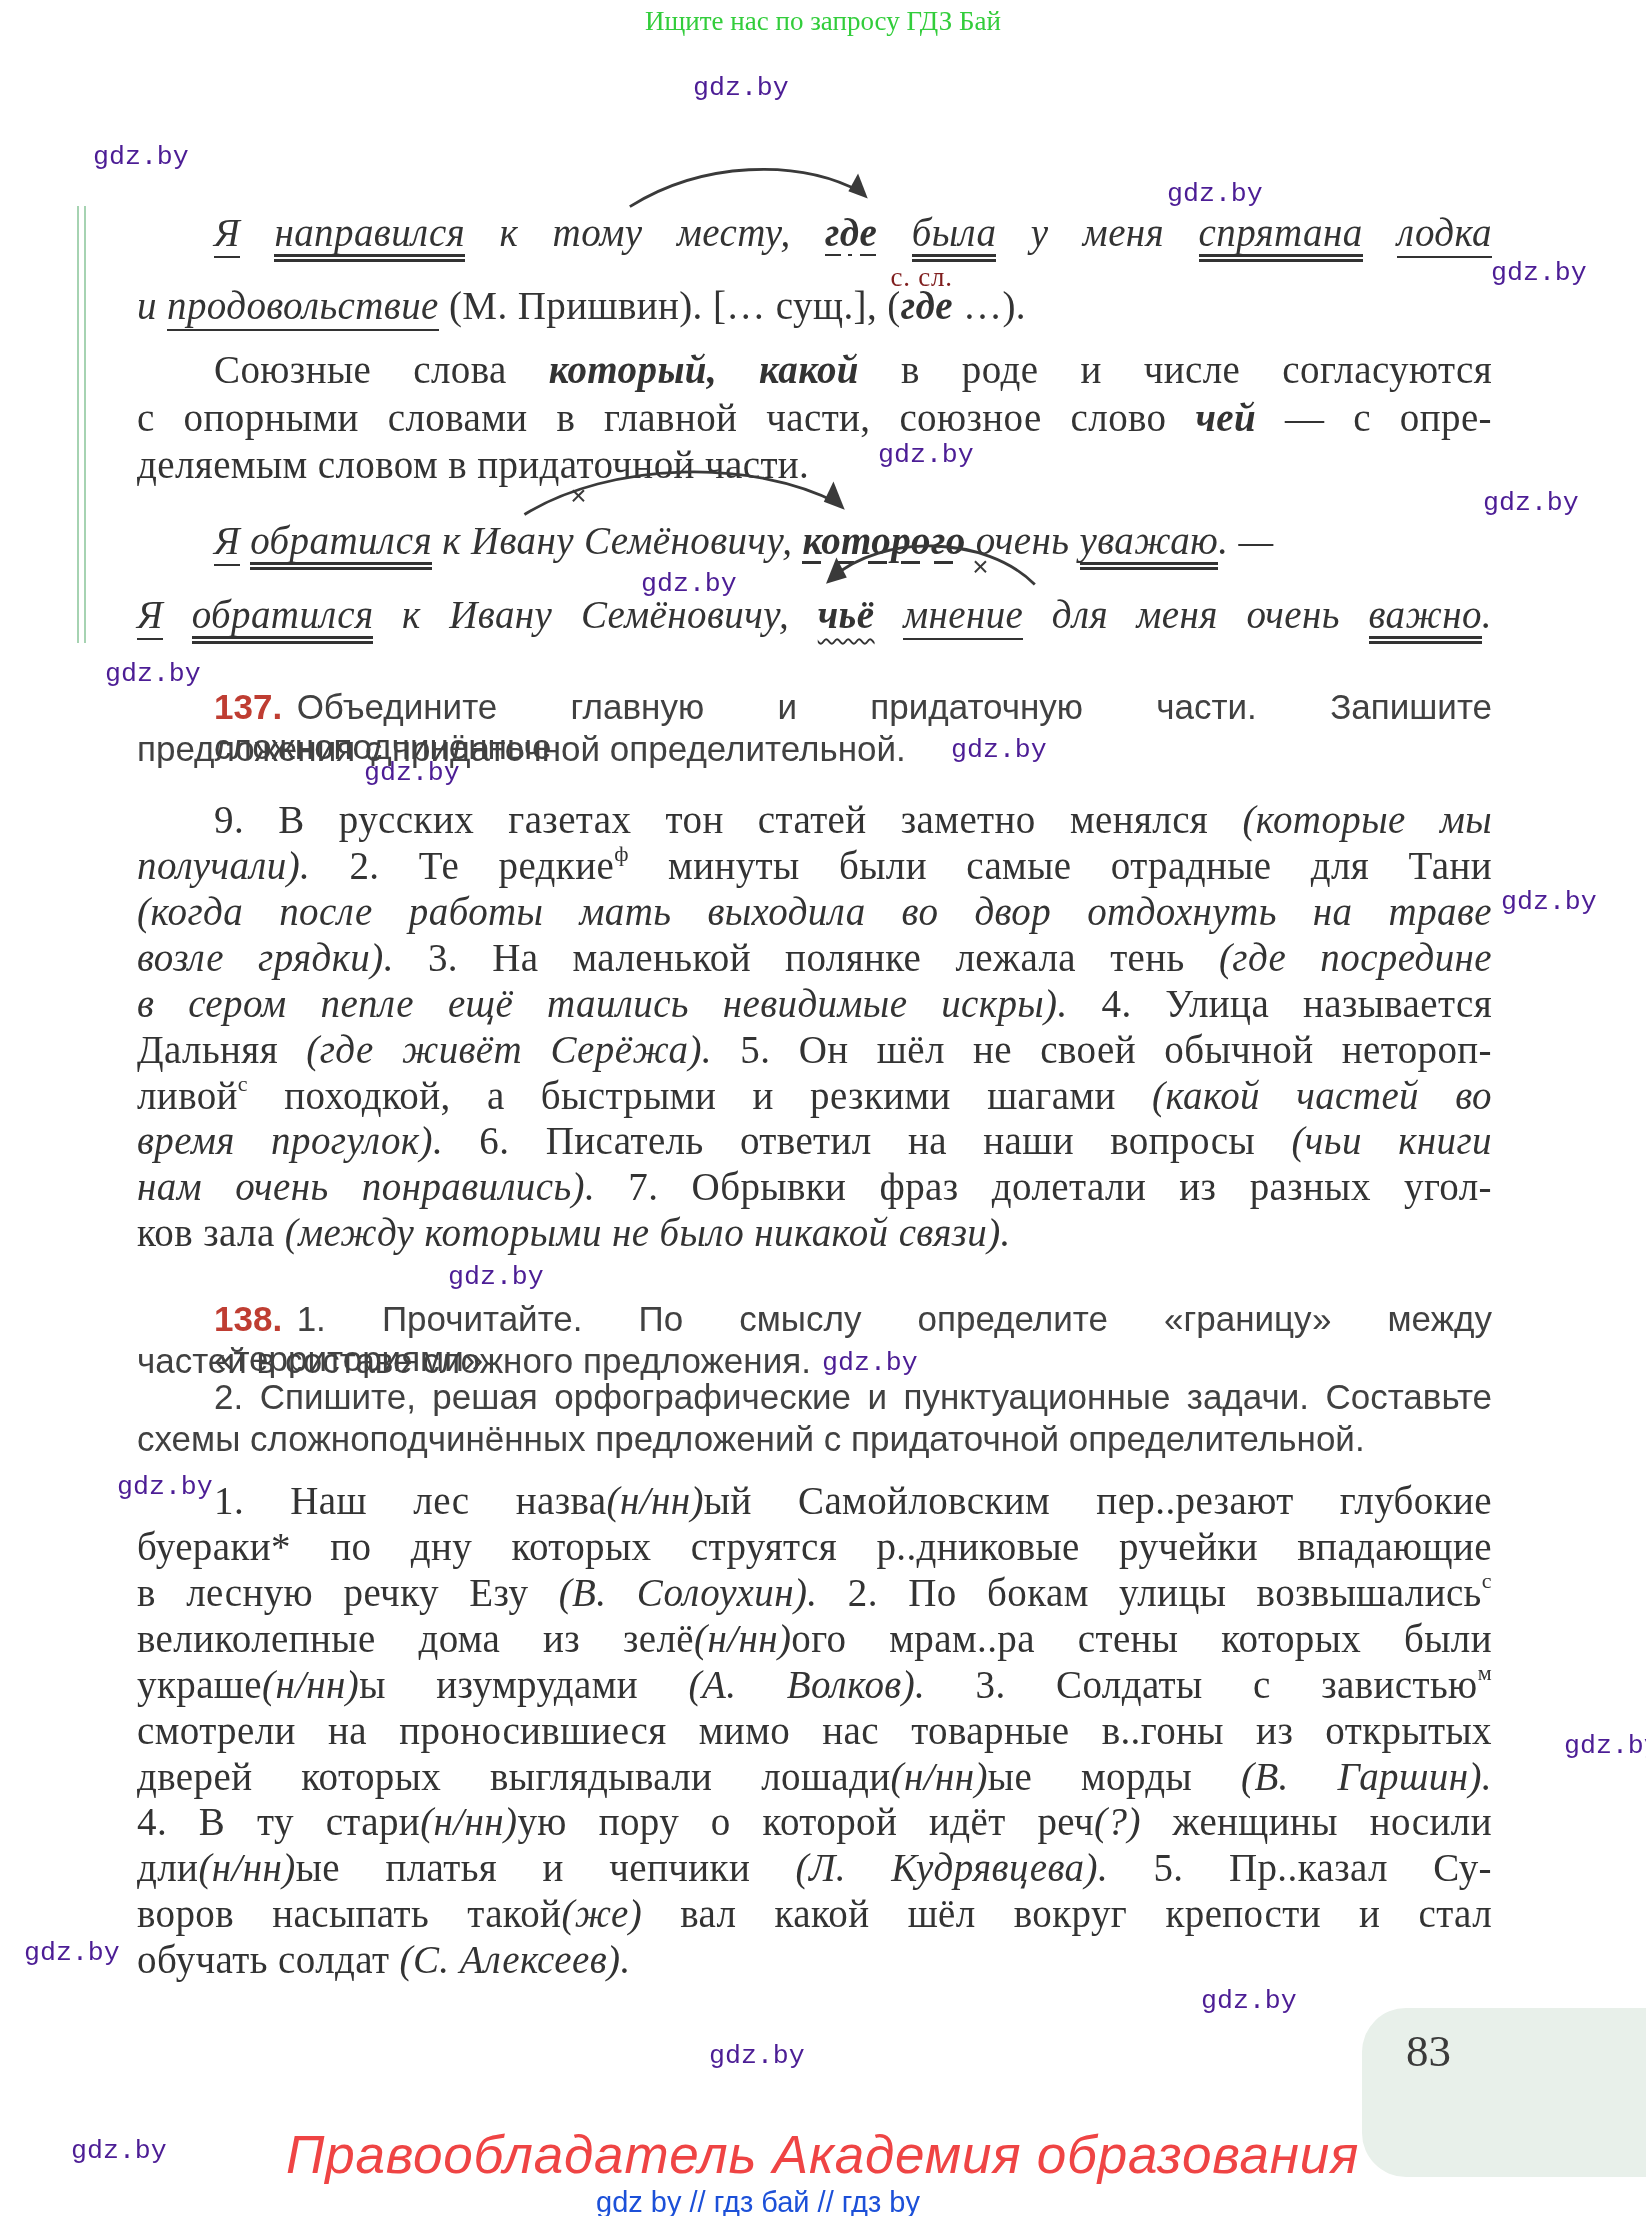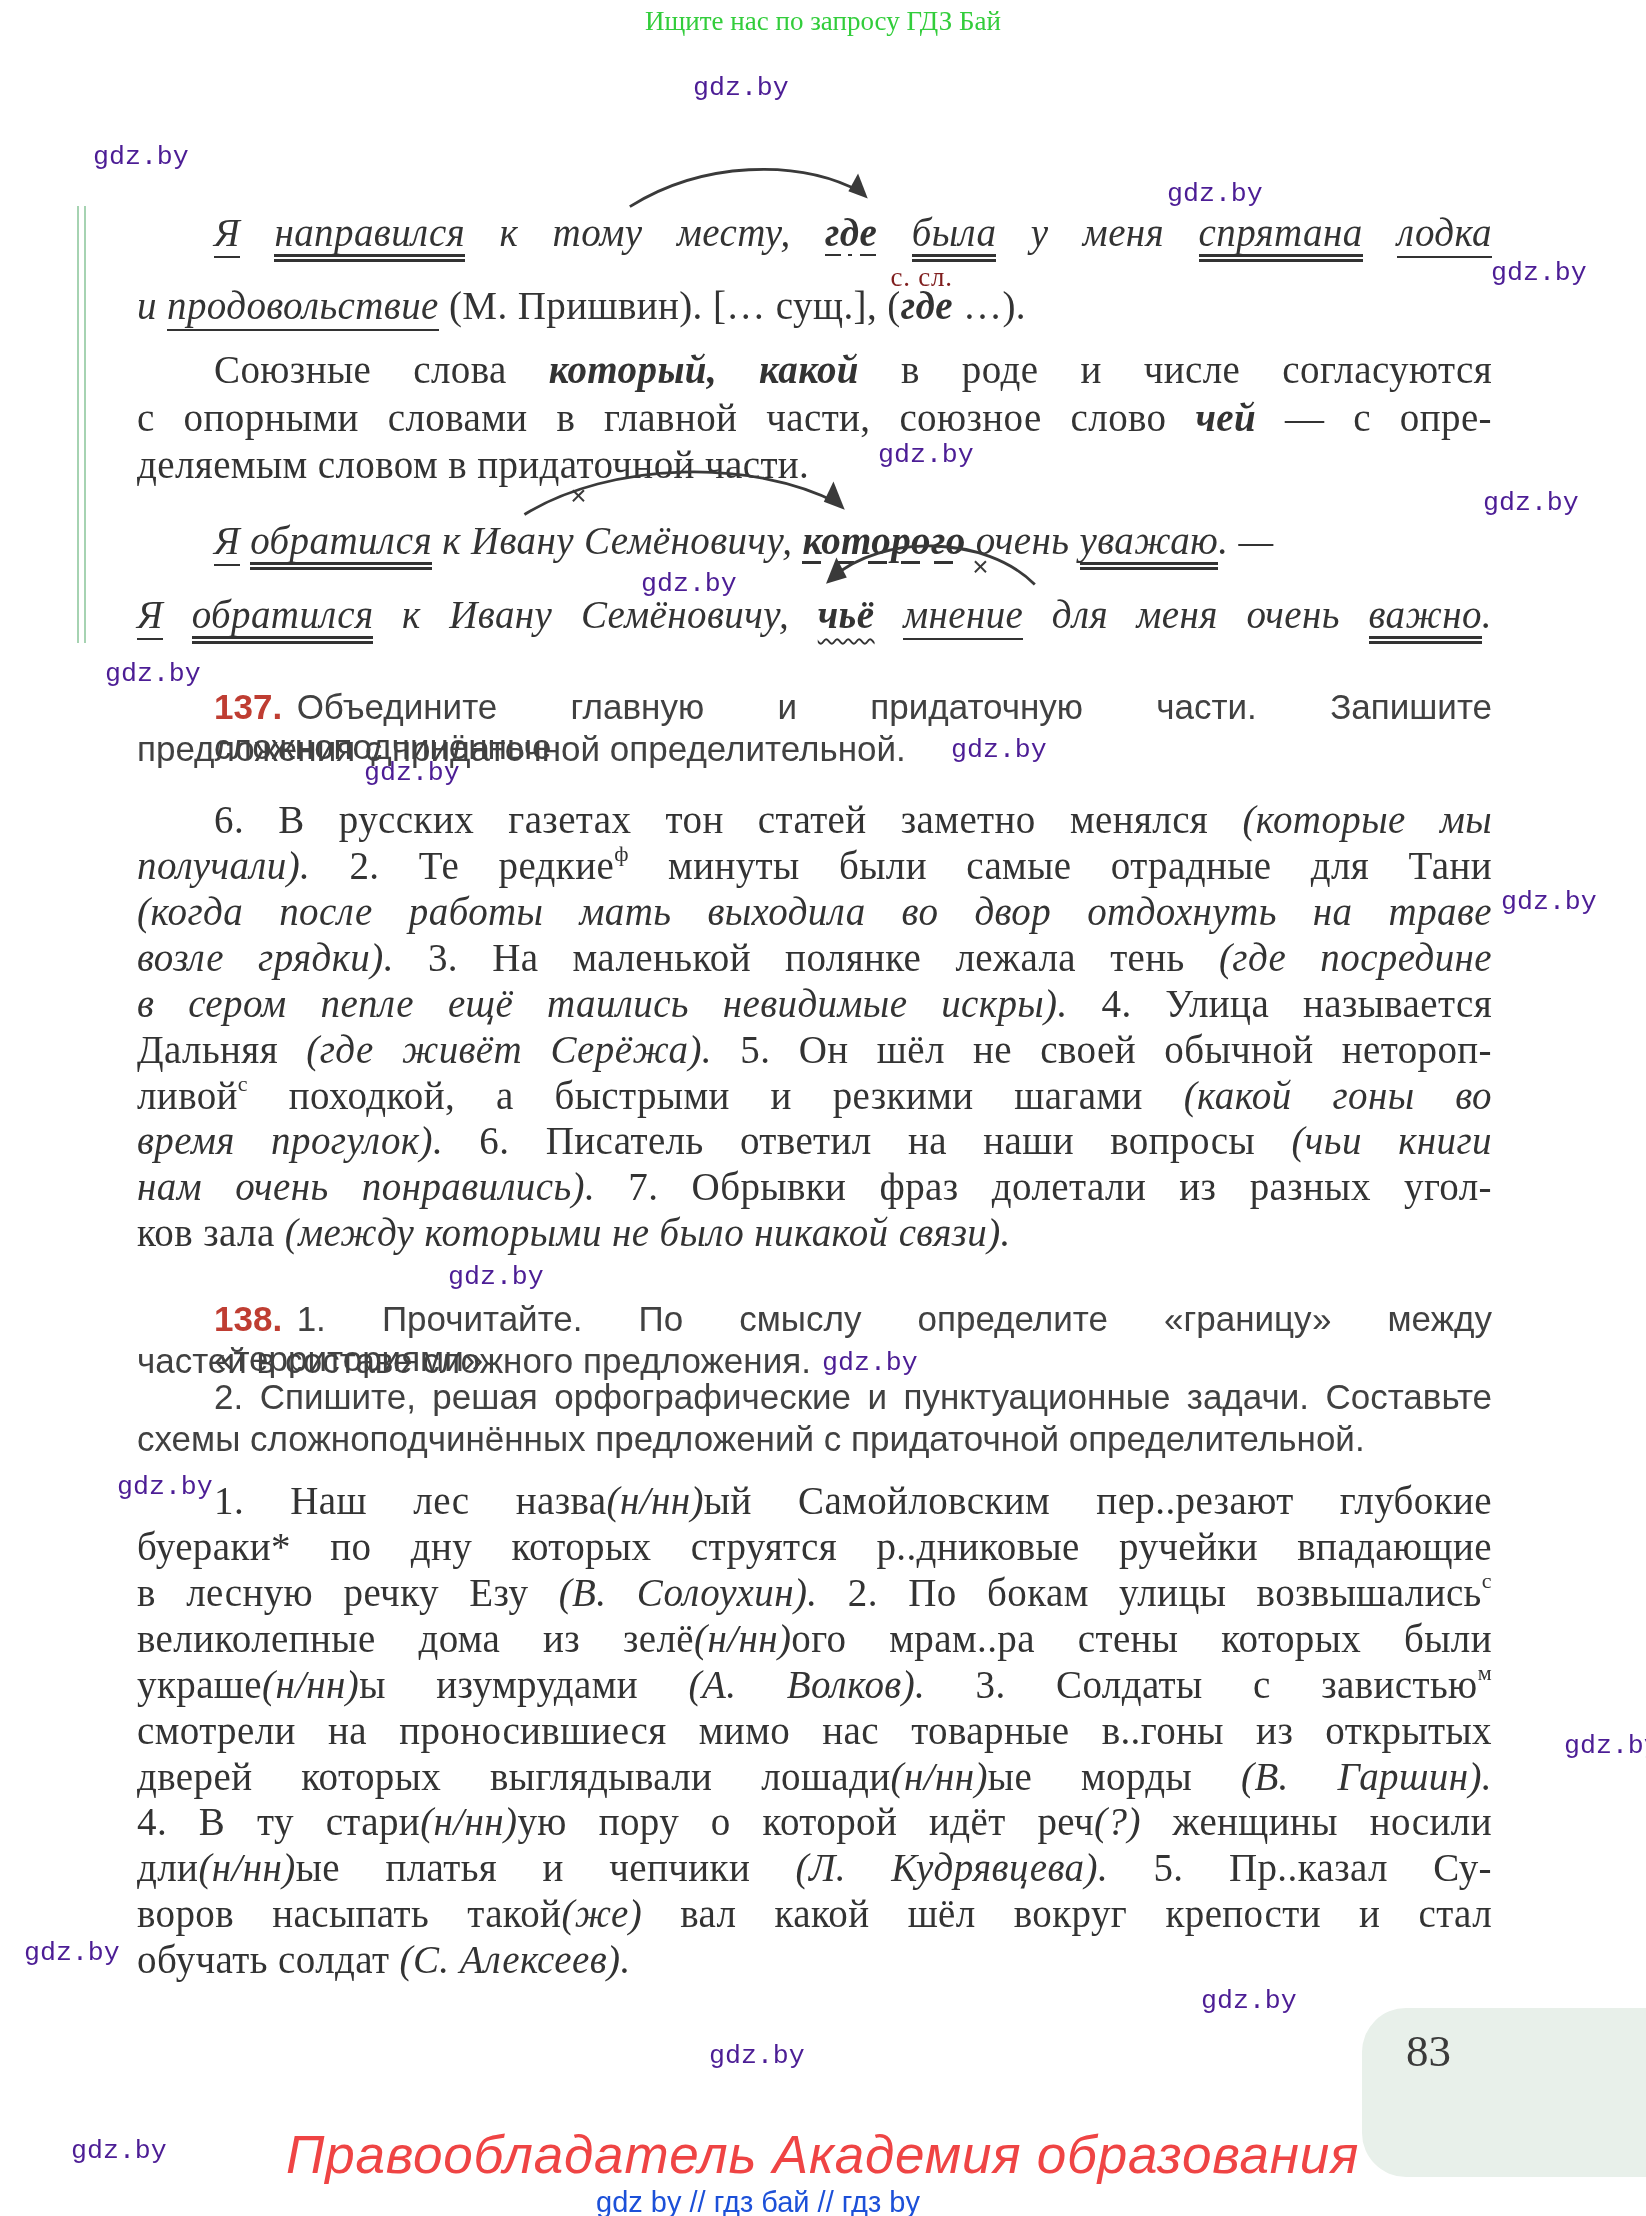--- a/index.html
+++ b/index.html
@@ -104,27 +104,27 @@
       </svg><span>чьё</span></span><span> </span><span class="u1 rel"><span class="cross" style="left:69px;top:-40px">×</span><span>мнение</span></span><span> для меня очень </span><span class="u2">важно</span><span>.</span>
 </div>
 
 <div class="ln sans j" style="left:214px;top:687px;width:1278px">
   <span class="num">137.</span><span>Объедините главную и придаточную части. Запишите сложноподчинённые</span>
 </div>
 <div class="ln sans" style="left:137px;top:729px">
   <span>предложения с придаточной определительной.</span>
 </div>
 
-<div class="ln j" style="left:214px;top:798px;width:1278px"><span>6. В русских газетах тон статей заметно менялся </span><span class="it">(которые мы</span></div>
+<div class="ln j" style="left:214px;top:798px;width:1278px"><span>9. В русских газетах тон статей заметно менялся </span><span class="it">(которые мы</span></div>
 <div class="ln j" style="left:137px;top:844px;width:1355px"><span class="it">получали).</span><span> 2. Те редкие</span><span class="sp">ф</span><span> минуты были самые отрадные для Тани</span></div>
 <div class="ln j" style="left:137px;top:890px;width:1355px"><span class="it">(когда после работы мать выходила во двор отдохнуть на траве</span></div>
 <div class="ln j" style="left:137px;top:936px;width:1355px"><span class="it">возле грядки).</span><span> 3. На маленькой полянке лежала тень </span><span class="it">(где посредине</span></div>
 <div class="ln j" style="left:137px;top:982px;width:1355px"><span class="it">в сером пепле ещё таились невидимые искры).</span><span> 4. Улица называется</span></div>
 <div class="ln j" style="left:137px;top:1028px;width:1355px"><span>Дальняя </span><span class="it">(где живёт Серёжа).</span><span> 5. Он шёл не своей обычной нетороп-</span></div>
-<div class="ln j" style="left:137px;top:1074px;width:1355px"><span>ливой</span><span class="sp">с</span><span> походкой, а быстрыми и резкими шагами </span><span class="it">(какой гоны во</span></div>
+<div class="ln j" style="left:137px;top:1074px;width:1355px"><span>ливой</span><span class="sp">с</span><span> походкой, а быстрыми и резкими шагами </span><span class="it">(какой частей во</span></div>
 <div class="ln j" style="left:137px;top:1119px;width:1355px"><span class="it">время прогулок).</span><span> 6. Писатель ответил на наши вопросы </span><span class="it">(чьи книги</span></div>
 <div class="ln j" style="left:137px;top:1165px;width:1355px"><span class="it">нам очень понравились).</span><span> 7. Обрывки фраз долетали из разных угол-</span></div>
 <div class="ln" style="left:137px;top:1211px"><span>ков зала </span><span class="it">(между которыми не было никакой связи).</span></div>
 
 <div class="ln sans j" style="left:214px;top:1299px;width:1278px">
   <span class="num">138.</span><span>1. Прочитайте. По смыслу определите «границу» между «территориями»</span>
 </div>
 <div class="ln sans" style="left:137px;top:1341px">
   <span>частей в составе сложного предложения.</span>
 </div>

